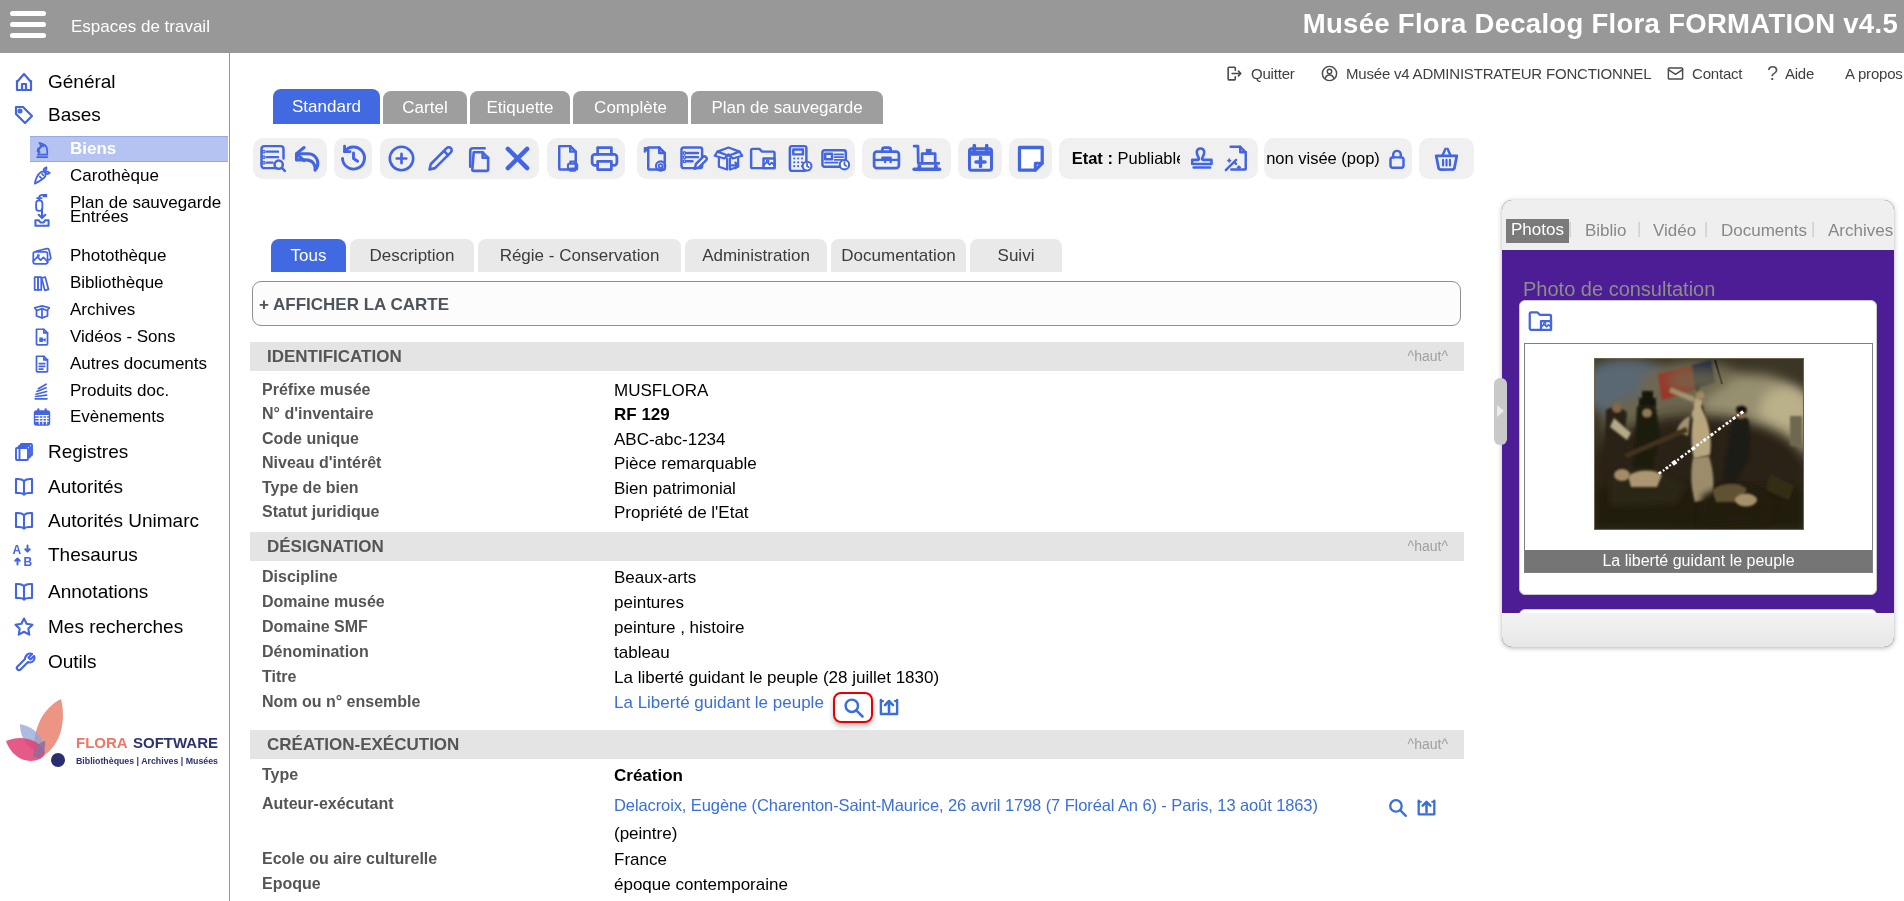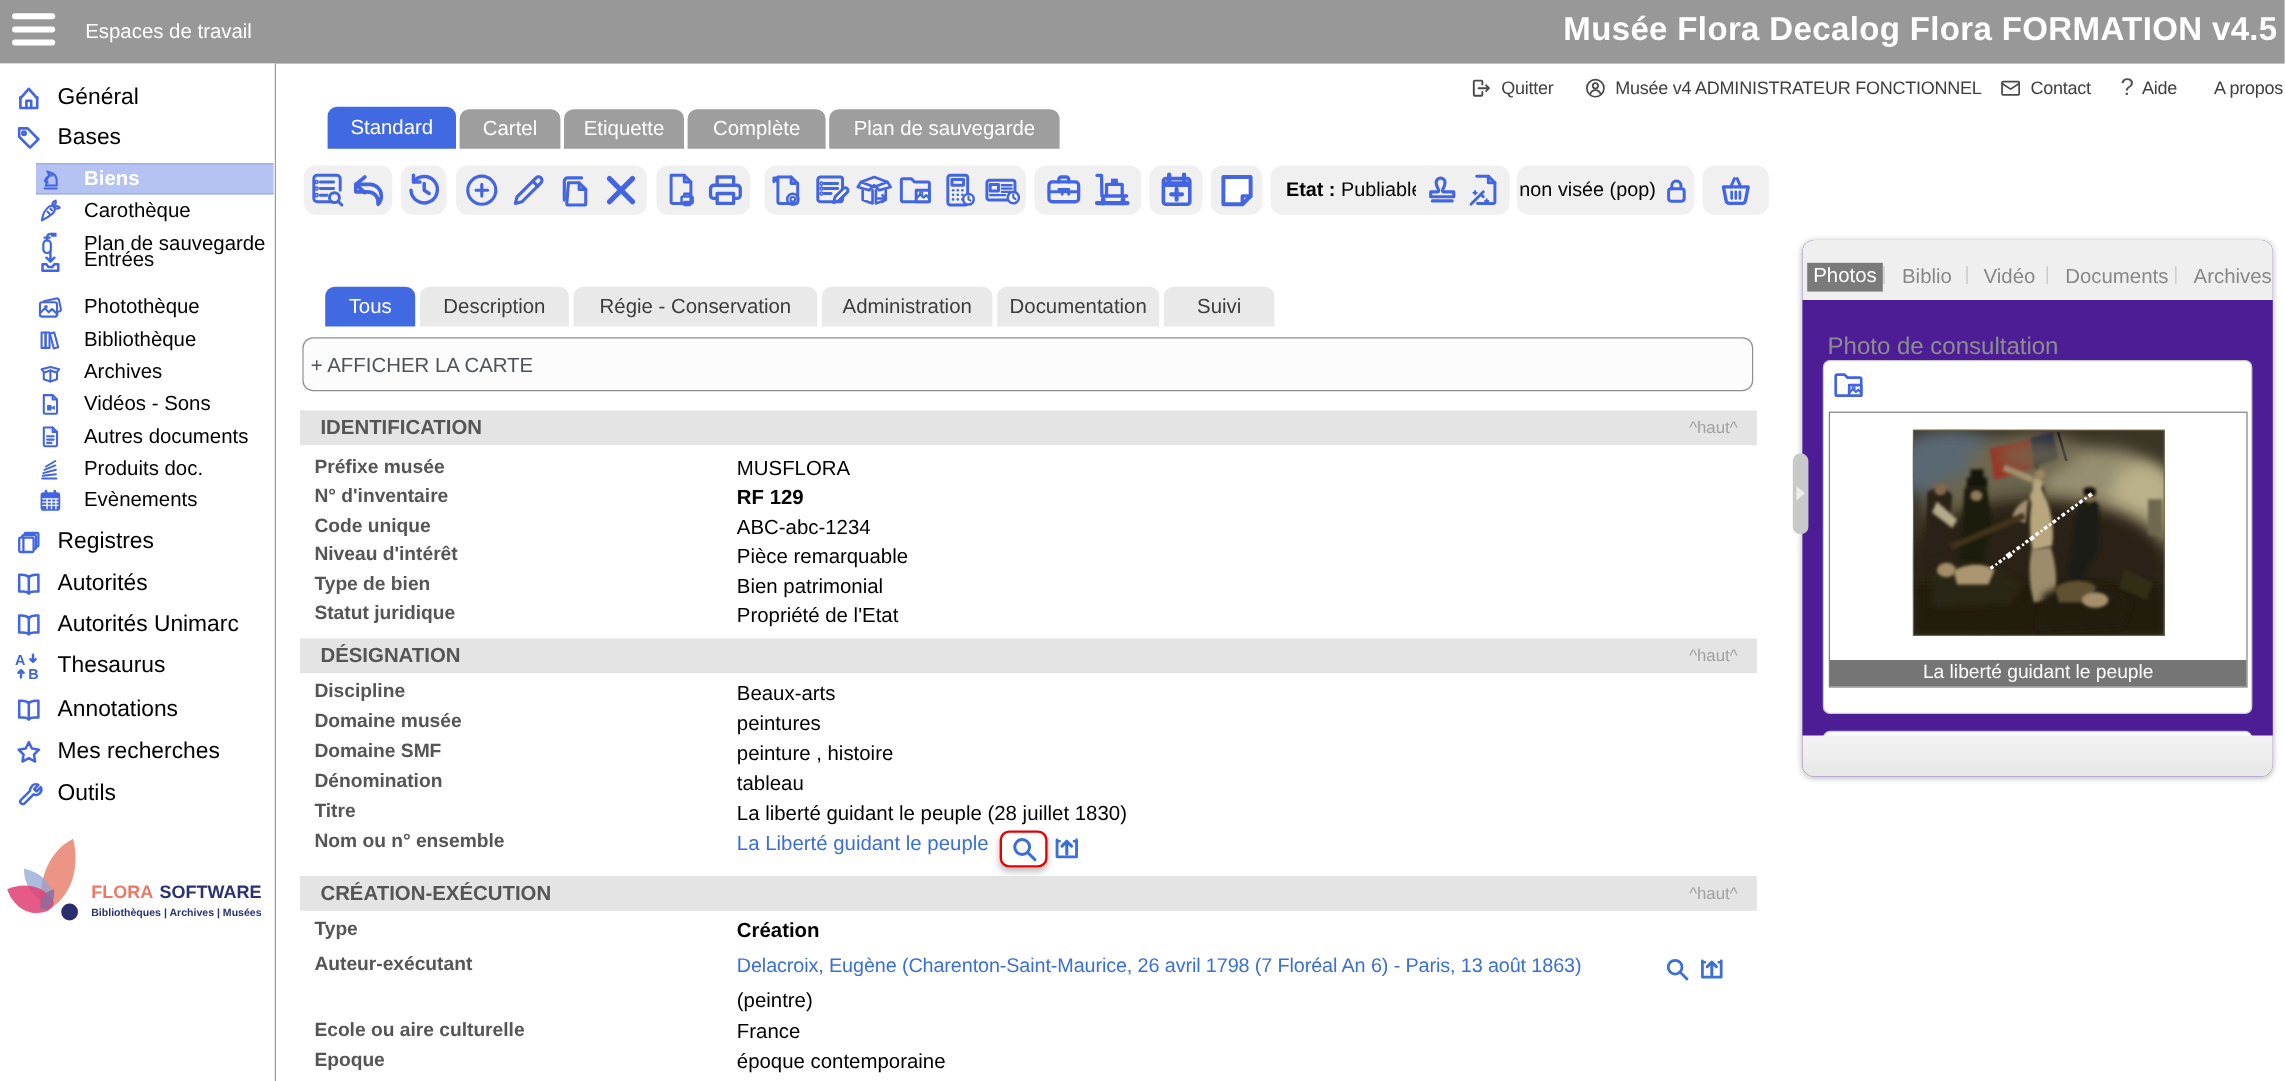--- a/index.html
+++ b/index.html
@@ -20,21 +20,21 @@
 .toplink { position:absolute; top:62px; height:22px; display:flex; align-items:center; gap:7px; color:#3f3f3f; font-size:15px; white-space:nowrap; letter-spacing:-0.2px;}
 .tab1 { position:absolute; top:91px; height:33px; border-radius:8px 8px 0 0; color:#fff; font-size:17px; text-align:center; background:#9e9e9e; }
 .tab1 span, .tab2 span { position:absolute; left:0; right:0; top:50%; transform:translateY(-52%); }
 .tab1.sel { top:89px; height:35px; background:#4169e1; }
 .tgroup { position:absolute; top:138px; height:41px; background:#f0f0f0; border-radius:10px; display:flex; align-items:center; }
 .tgroup svg { display:block; }
 #rectitle { left:250px; top:199px; color:#a7c4f4; font-size:21px; white-space:nowrap;}
 .tab2 { position:absolute; top:239px; height:33px; border-radius:8px 8px 0 0; color:#3c3c3c; font-size:17px; text-align:center; background:#e9e9e9; }
 .tab2.sel { background:#4169e1; color:#fff; }
 #affbox { left:252px; top:281px; width:1209px; height:45px; border:1px solid #8f8f8f; border-radius:9px; background:#fcfcfc; }
-#affbox span { position:absolute; left:6px; top:13px; font-size:17px; font-weight:normal; color:#4e5459; }
+#affbox span { position:absolute; left:6px; top:13px; font-size:17px; font-weight:bold; color:#4e5459; }
 .secbar { position:absolute; left:250px; width:1214px; height:29px; background:#e4e4e4; }
 .secbar .t { position:absolute; left:17px; top:5px; font-size:17px; font-weight:bold; color:#555; }
 .secbar .h { position:absolute; right:16px; top:6px; font-size:14px; color:#a0a0a0;text-align:right; }
 .flabel { position:absolute; left:262px; font-size:16px; font-weight:bold; color:#555; white-space:nowrap;}
 .fval { position:absolute; left:614px; font-size:17px; color:#000; white-space:nowrap;}
 .flink { color:#3b6fd8; }
 #card { left:1502px; top:200px; width:392px; height:447px; background:#4c1d95; border-radius:10px; box-shadow:0 1px 5px rgba(0,0,0,0.30); }
 #cardtabs { position:absolute; left:0; top:0; width:392px; height:50px; background:#efefef; border-radius:10px 10px 0 0; }
 #cardfoot { position:absolute; left:0; top:413px; width:392px; height:34px; background:linear-gradient(#f3f3f3,#e7e7e7); border-radius:0 0 10px 10px; }
 .ptab { position:absolute; top:21px; font-size:17px; color:#888; }

